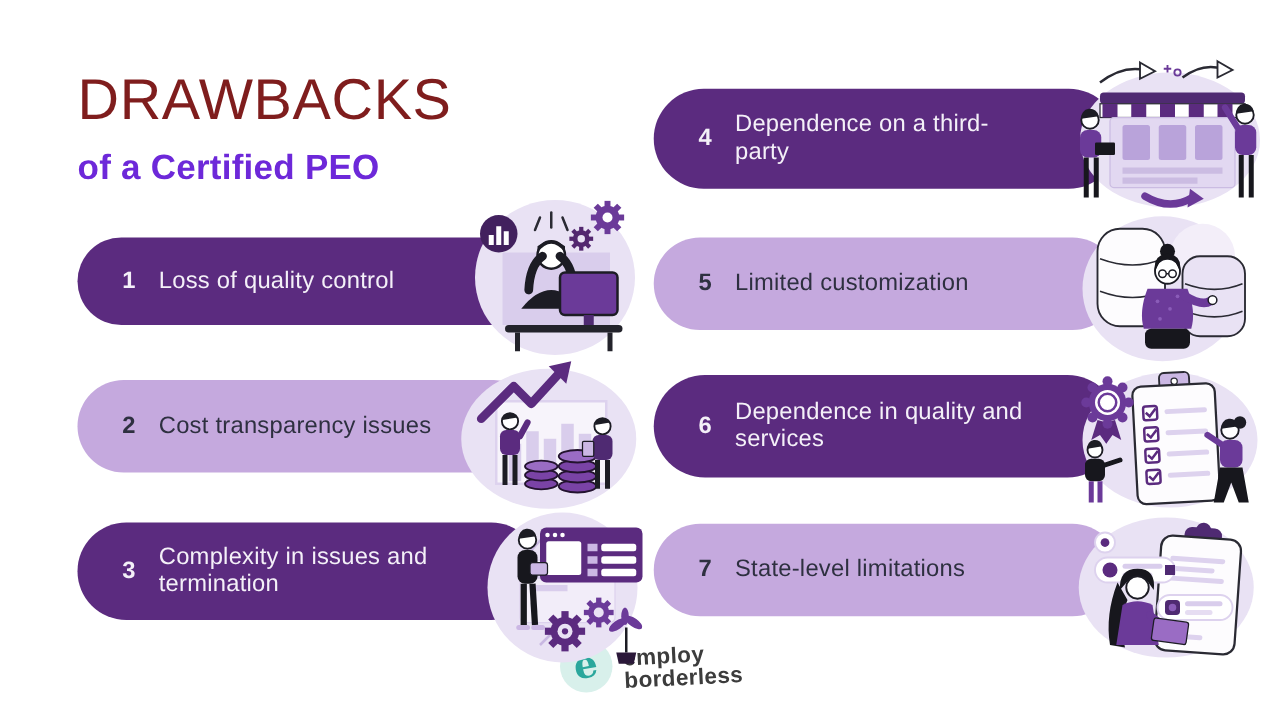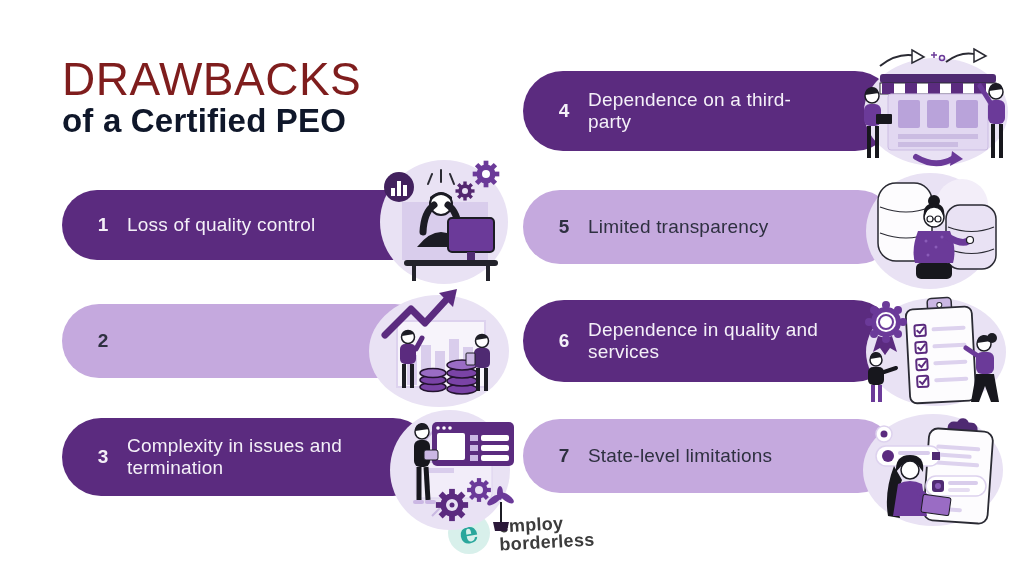--- a/index.html
+++ b/index.html
@@ -2,21 +2,21 @@
 <html><head>
 <meta charset="utf-8">
 <style>
   html,body{margin:0;padding:0;}
   body{width:1024px;height:576px;overflow:hidden;background:#ffffff;font-family:"Liberation Sans",sans-serif;}
   .stage{position:relative;width:1024px;height:576px;background:#ffffff;}
 
   
   .header{position:absolute;left:62px;top:56px;}
   .title{font-size:46px;font-weight:400;color:#7f1d1d;letter-spacing:.5px;line-height:1.0;}
-  .subtitle{font-size:33px;font-weight:700;color:#0f172a;margin-top:0;letter-spacing:.2px;}
+  .subtitle{font-size:28px;font-weight:700;color:#6d28d9;margin-top:16px;letter-spacing:.2px;}
 
   
   .pill{position:absolute;display:flex;align-items:center;border-radius:42px;z-index:1;box-sizing:border-box;padding-left:30px;}
   .pill.dark{background:#5b2b7f;color:#f4f0f8;}
   .pill.light{background:#c5a9de;color:#2e3040;}
   .pill .num{flex:0 0 auto;width:22px;font-weight:700;font-size:19px;text-align:center;}
   .pill .label{margin-left:13px;font-size:19px;font-weight:400;line-height:1.16;max-width:232px;letter-spacing:.2px;}
 
   
   .illus{position:absolute;z-index:2;}
@@ -55,32 +55,33 @@
     <div class="title">DRAWBACKS</div>
     <div class="subtitle">of a Certified PEO</div>
   </div>
 
   <div class="pill dark" style="left:62px;top:190px;width:370px;height:70px;">
     <span class="num">1</span>
     <span class="label">Loss of quality control</span>
   </div>
   <div class="pill light" style="left:62px;top:304px;width:370px;height:74px;">
     <span class="num">2</span>
+    <span class="label">Cost transparency issues</span>
   </div>
   <div class="pill dark" style="left:62px;top:418px;width:370px;height:78px;">
     <span class="num">3</span>
     <span class="label">Complexity in issues and termination</span>
   </div>
   <div class="pill dark" style="left:523px;top:71px;width:372px;height:80px;">
     <span class="num">4</span>
     <span class="label">Dependence on a third-party</span>
   </div>
   <div class="pill light" style="left:523px;top:190px;width:372px;height:74px;">
     <span class="num">5</span>
-    <span class="label">Limited transparency</span>
+    <span class="label">Limited customization</span>
   </div>
   <div class="pill dark" style="left:523px;top:300px;width:372px;height:82px;">
     <span class="num">6</span>
     <span class="label">Dependence in quality and services</span>
   </div>
   <div class="pill light" style="left:523px;top:419px;width:372px;height:74px;">
     <span class="num">7</span>
     <span class="label">State-level limitations</span>
   </div>
 

